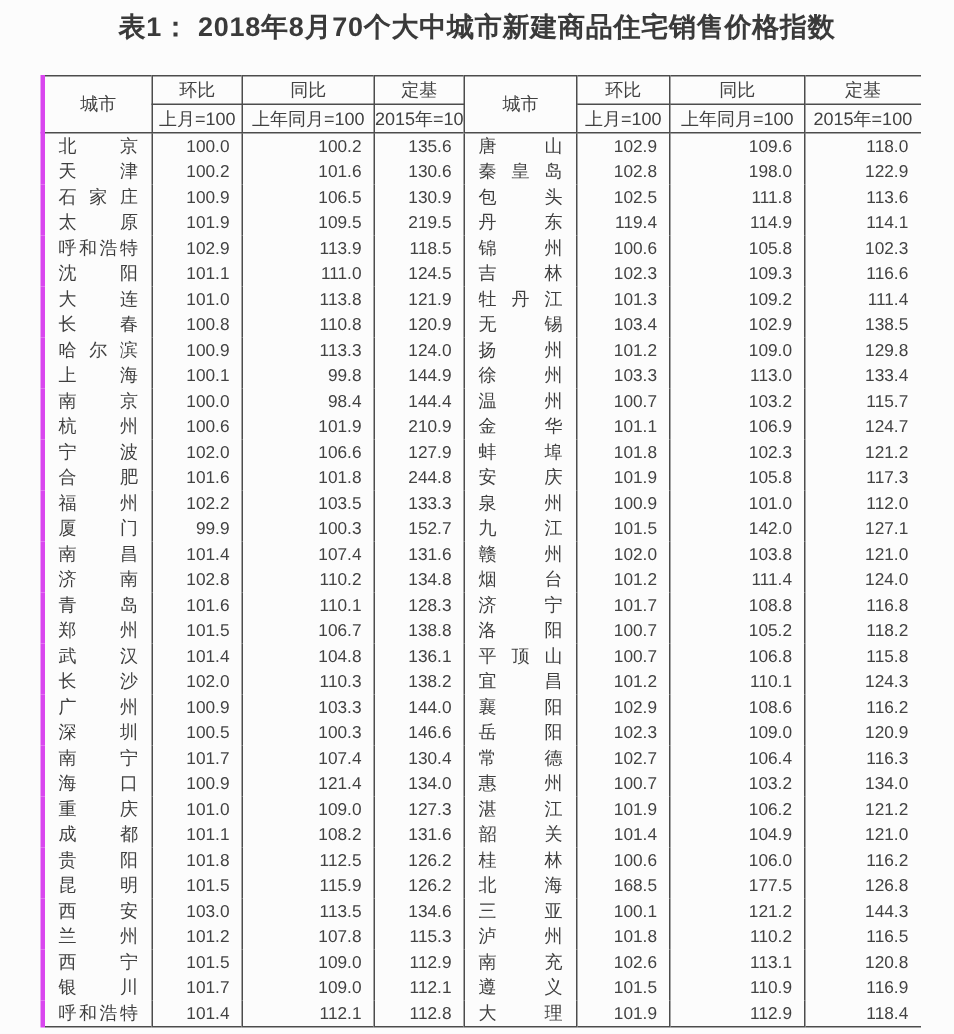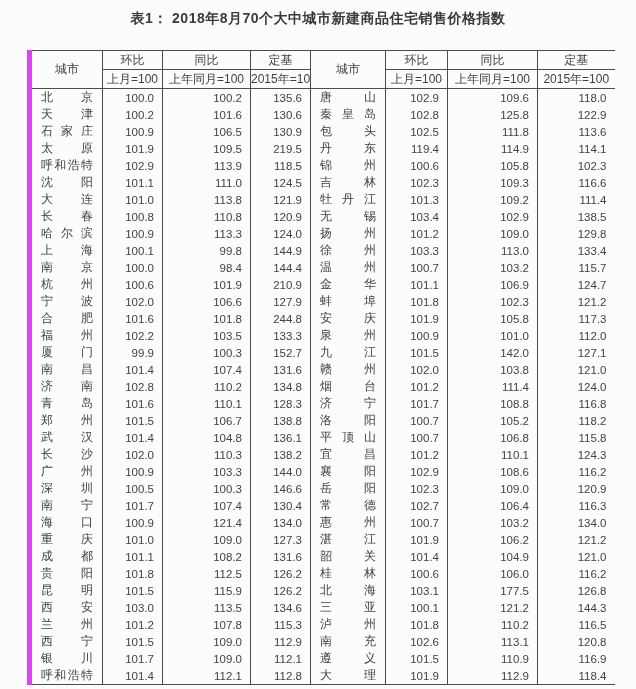--- a/index.html
+++ b/index.html
@@ -10,35 +10,35 @@
   .page {
     position: relative;
     width: 636px;
     height: 689px;
     background: #fcfcfc;
     overflow: hidden;
   }
   .title {
     padding-top: 9px;
     text-align: center;
-    font-size: 14px;
+    font-size: 18px;
     font-weight: bold;
     color: #3a3a3a;
     letter-spacing: 0.5px;
     line-height: 18px;
   }
   table.idx {
     border-collapse: collapse;
     table-layout: fixed;
     width: 585px;
     margin: 23px 0 0 27px;
     color: #414141;
     border-top: 1px solid #4c4c4c;
     border-bottom: 1px solid #4c4c4c;
-    border-left: 5px solid #d946ef;
+    border-left: 3px solid #d946ef;
   }
   th, td { padding: 0; font-weight: normal; overflow: hidden; white-space: nowrap; }
   th { font-size: 12px; height: 18px; text-align: center; color: #414141; }
   th.br, td.br { border-right: 1px solid #4c4c4c; }
   th.bb { border-bottom: 1px solid #4c4c4c; }
   td.num {
     text-align: right;
     padding-right: 8px;
     font-size: 11.5px;
     height: 16.8px;
@@ -102,21 +102,21 @@
           <td class="num br">109.6</td>
           <td class="num">118.0</td>
         </tr>
         <tr>
           <td class="city br">天津</td>
           <td class="num br">100.2</td>
           <td class="num br">101.6</td>
           <td class="num br">130.6</td>
           <td class="city br">秦皇岛</td>
           <td class="num br">102.8</td>
-          <td class="num br">125.8</td>
+          <td class="num br">198.0</td>
           <td class="num">122.9</td>
         </tr>
         <tr>
           <td class="city br">石家庄</td>
           <td class="num br">100.9</td>
           <td class="num br">106.5</td>
           <td class="num br">130.9</td>
           <td class="city br">包头</td>
           <td class="num br">102.5</td>
           <td class="num br">111.8</td>
@@ -381,21 +381,21 @@
           <td class="num br">100.6</td>
           <td class="num br">106.0</td>
           <td class="num">116.2</td>
         </tr>
         <tr>
           <td class="city br">昆明</td>
           <td class="num br">101.5</td>
           <td class="num br">115.9</td>
           <td class="num br">126.2</td>
           <td class="city br">北海</td>
-          <td class="num br">103.1</td>
+          <td class="num br">168.5</td>
           <td class="num br">177.5</td>
           <td class="num">126.8</td>
         </tr>
         <tr>
           <td class="city br">西安</td>
           <td class="num br">103.0</td>
           <td class="num br">113.5</td>
           <td class="num br">134.6</td>
           <td class="city br">三亚</td>
           <td class="num br">100.1</td>

